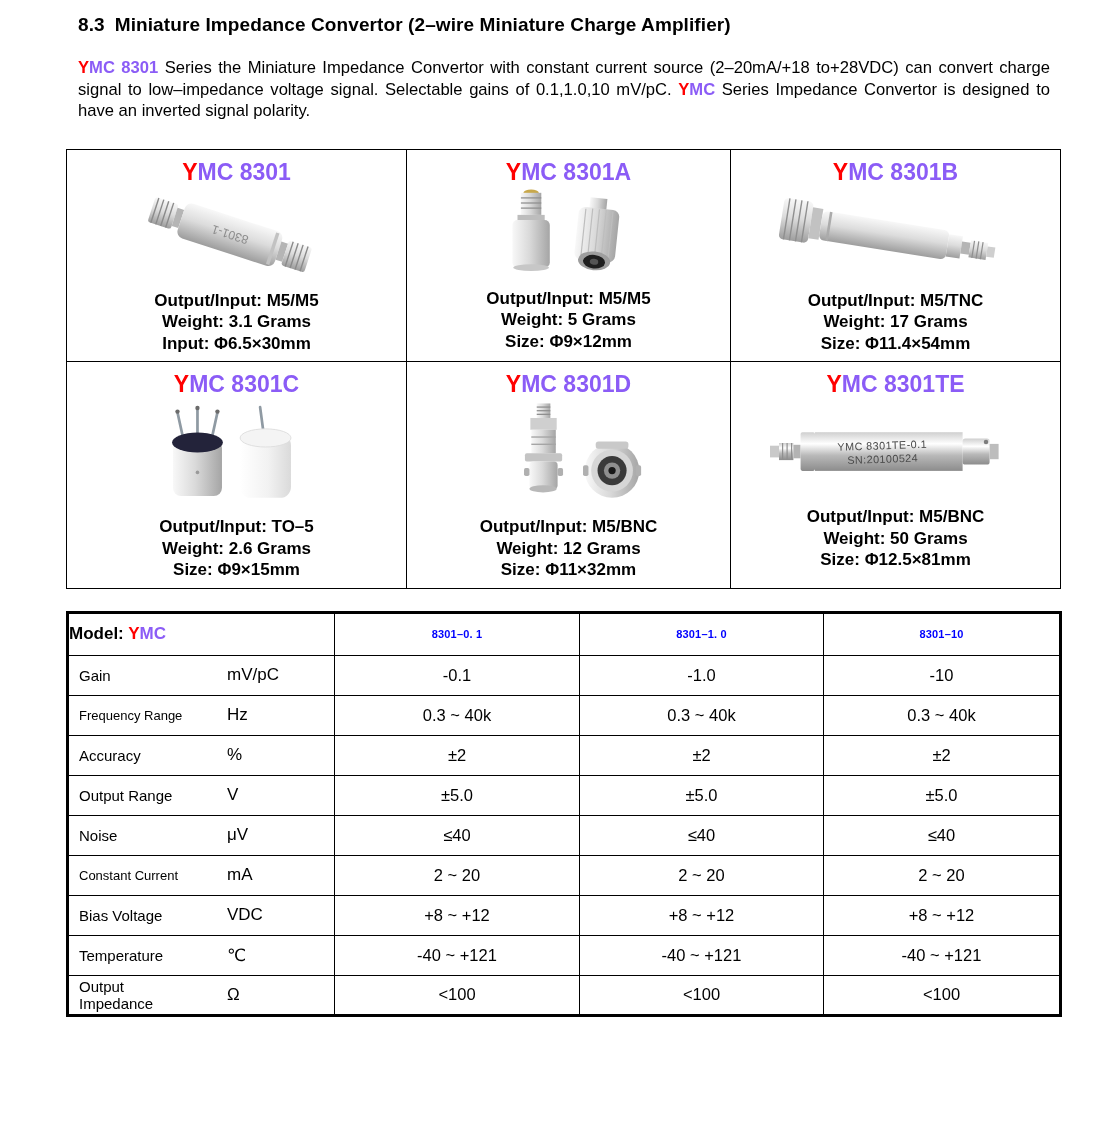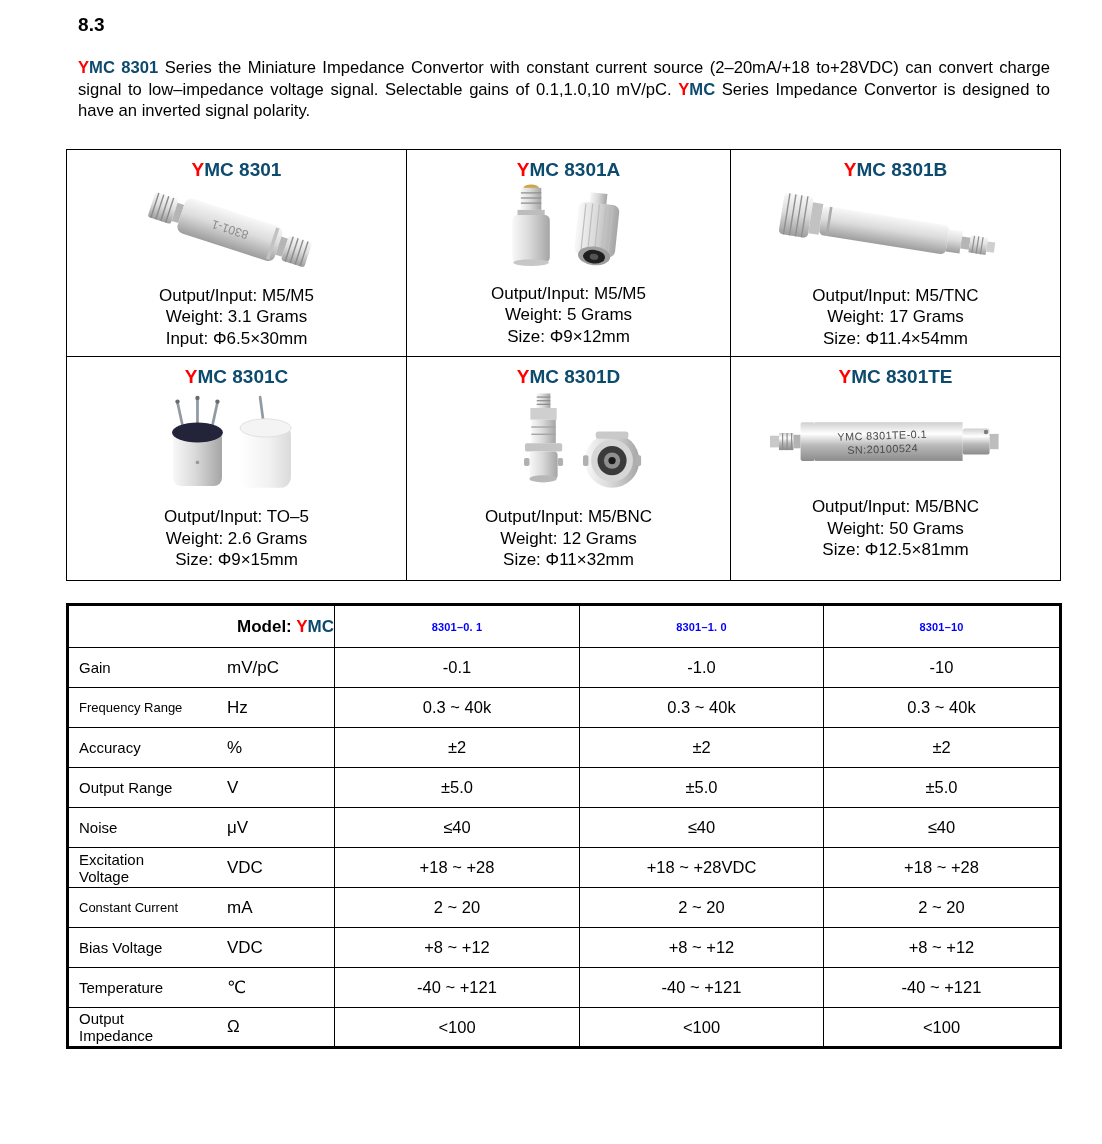--- a/index.html
+++ b/index.html
@@ -5,21 +5,21 @@
   * { margin:0; padding:0; box-sizing:border-box; }
   html,body { background:#ffffff; }
   body {
     width:1102px; height:1144px;
     font-family:"Liberation Sans","DejaVu Sans",sans-serif;
     color:#000;
     position:relative;
     overflow:hidden;
   }
   .red  { color:#ff0000; }
-  .blue { color:#0c4a6e; }
+  .blue { color:#8b5cf6; }
 
   
   .heading {
     margin:14px 40px 0 78px;
     font-size:19px; font-weight:bold;
     display:flex; gap:10px;
     letter-spacing:.1px;
   }
 
   
@@ -43,50 +43,51 @@
     border:1px solid #000;
     vertical-align:top;
     padding:0;
   }
   .pcell {
     display:flex; flex-direction:column; align-items:center;
     height:100%; width:100%;
   }
   .pcell .ptitle {
     margin-top:9px;
-    font-size:19px; font-weight:bold;
+    font-size:23px; font-weight:bold;
   }
   .pcell .photo {
     flex:1 1 auto;
     display:flex; align-items:center; justify-content:center;
     width:100%;
   }
   .pcell .caption {
     text-align:center;
     font-size:17px; line-height:21.5px;
     margin-bottom:7px;
+    font-weight:bold;
   }
   tr.prow1 { height:202px; }
   tr.prow2 { height:224px; }
 
   
   table.spec {
     margin:22px 0 0 66px;
     border-collapse:collapse;
     table-layout:fixed;
     width:993px;
     border:3px solid #000;
   }
   table.spec th, table.spec td {
     border:1.5px solid #000;
     padding:0;
   }
   table.spec tr { height:40px; }
   table.spec tr.head { height:43px; }
-  .sh-model { font-size:17px; font-weight:bold; text-align:right; }
+  .sh-model { font-size:17px; font-weight:bold; text-align:left; }
   .sh-col   { font-size:11px; font-weight:bold; color:#0000ff; text-align:center; letter-spacing:.2px; }
   td.param-cell { vertical-align:middle; }
   .pc-inner { display:flex; align-items:center; padding-left:10px; }
   .param {
     width:148px; font-size:15px; line-height:17px;
     white-space:pre-line;
   }
   .param.small { font-size:13px; }
   .unit { font-size:17px; }
   td.val { text-align:center; font-size:16.5px; }
@@ -117,20 +118,21 @@
       <stop offset="0" stop-color="#cfcfcf"></stop>
         <stop offset=".3" stop-color="#ffffff"></stop>
         <stop offset=".6" stop-color="#b9b9b9"></stop>
         <stop offset="1" stop-color="#8c8c8c"></stop>
     </linearGradient>
   </defs>
 </svg>
 
 <div class="heading">
   <span>8.3</span>
+  <span>Miniature Impedance Convertor (2–wire Miniature Charge Amplifier)</span>
 </div>
 
 <p class="intro"><span class="brand red">Y</span><span class="brand blue">MC 8301</span><span> Series the Miniature Impedance Convertor with constant current source (2–20mA/+18 to+28VDC) can convert charge signal to low–impedance voltage signal. Selectable gains of 0.1,1.0,10 mV/pC. </span><span class="brand red">Y</span><span class="brand blue">MC</span><span> Series Impedance Convertor is designed to have an inverted signal polarity.</span></p>
 
 <table class="product-grid">
   <tbody>
       <tr class="prow1">
     <td style="width:340px">
       <div class="pcell">
         <div class="ptitle"><span class="red">Y</span><span class="blue">MC 8301</span></div>
@@ -409,32 +411,20 @@
         <span class="unit">μV</span>
       </div>
     </td>
     <td class="val">≤40</td>
     <td class="val">≤40</td>
     <td class="val">≤40</td>
   </tr>
       <tr>
     <td class="param-cell">
       <div class="pc-inner">
-        <span class="param">Excitation
-Voltage</span>
-        <span class="unit">VDC</span>
-      </div>
-    </td>
-    <td class="val">+18 ~ +28</td>
-    <td class="val">+18 ~ +28VDC</td>
-    <td class="val">+18 ~ +28</td>
-  </tr>
-      <tr>
-    <td class="param-cell">
-      <div class="pc-inner">
         <span class="param small">Constant Current</span>
         <span class="unit">mA</span>
       </div>
     </td>
     <td class="val">2 ~ 20</td>
     <td class="val">2 ~ 20</td>
     <td class="val">2 ~ 20</td>
   </tr>
       <tr>
     <td class="param-cell">

